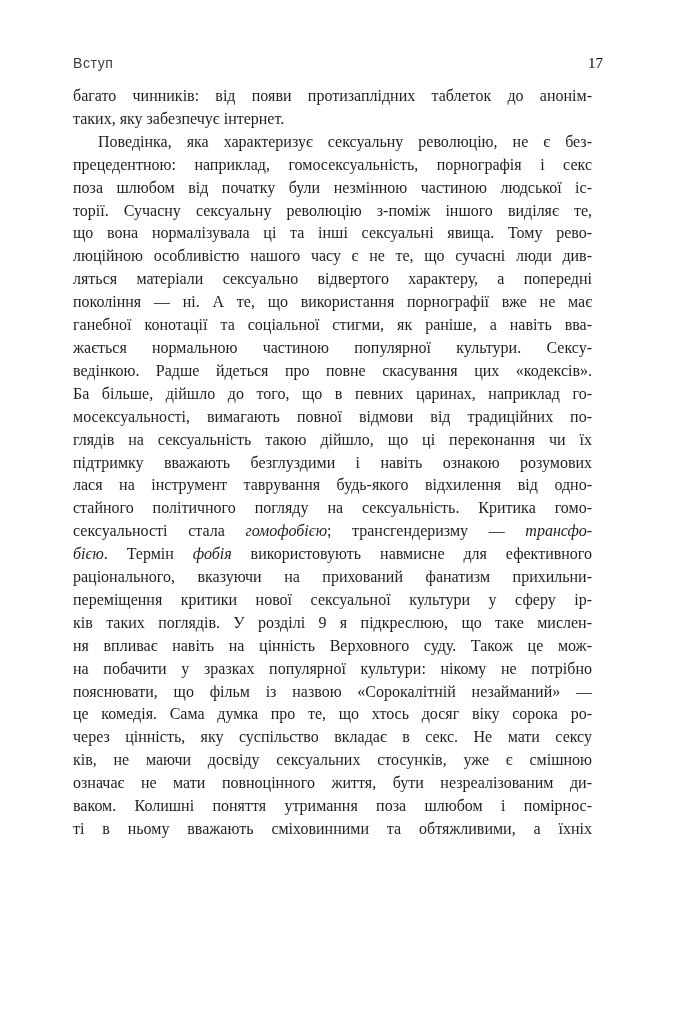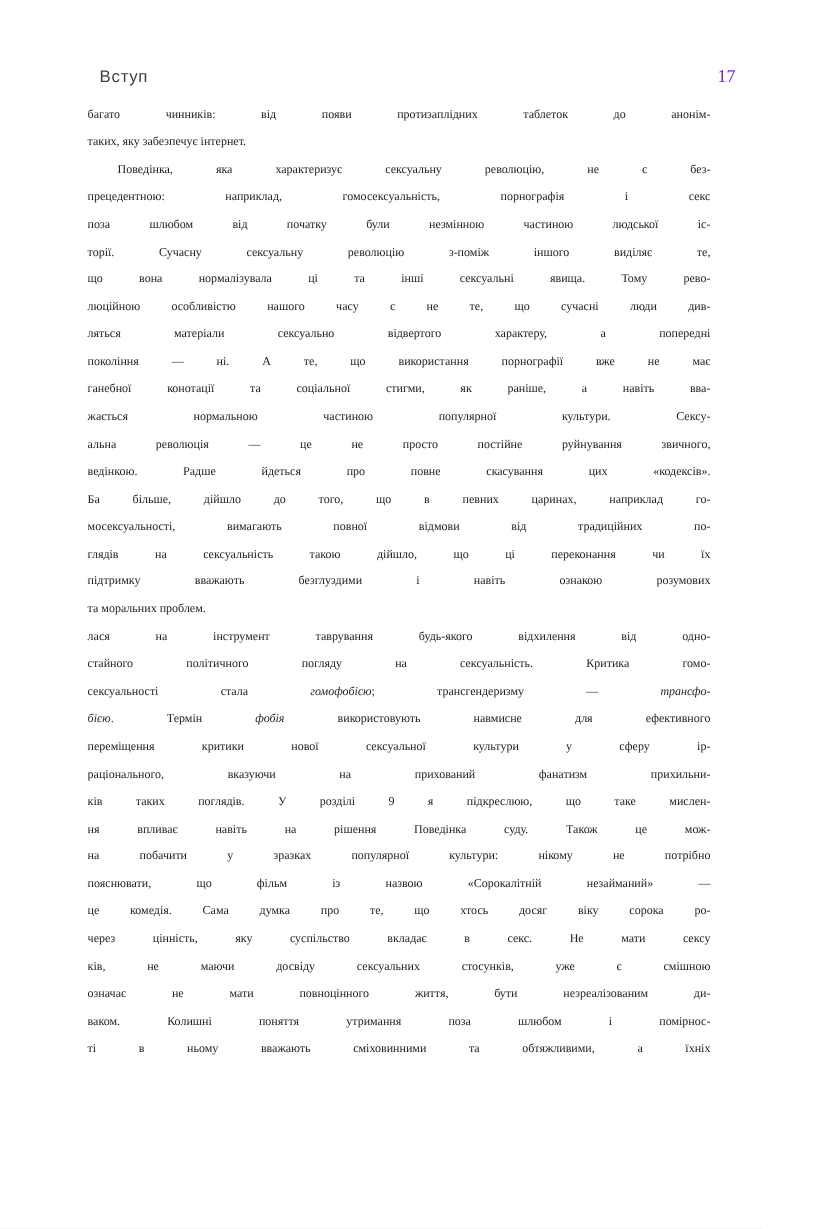--- a/index.html
+++ b/index.html
@@ -8,44 +8,44 @@
     position: relative;
     width: 682px;
     height: 1024px;
     background: #ffffff;
     overflow: hidden;
     font-family: "Liberation Serif", serif;
   }
   .running-header {
     position: absolute;
     top: 55px;
-    left: 83px;
+    left: 73px;
     width: 530px;
     display: flex;
     justify-content: space-between;
     align-items: baseline;
   }
   .section-title {
     font-family: "Liberation Sans", sans-serif;
     font-size: 14px;
     letter-spacing: 0.6px;
     color: #3f3f3f;
   }
   .page-number {
     font-family: "Liberation Serif", serif;
     font-size: 15px;
-    color: #6d28d9;
+    color: #000000;
   }
   .body-text {
     position: absolute;
     top: 85px;
     left: 73px;
     width: 519px;
     color: #1e1e1e;
-    font-size: 10px;
+    font-size: 16px;
     line-height: 22.9px;
   }
   .line {
     text-align: justify;
     text-align-last: justify;
     white-space: normal;
   }
   .line.par-end {
     text-align-last: left;
   }
@@ -70,35 +70,33 @@
       <div class="line indent"><span>Поведінка, яка характеризує сексуальну революцію, не є без-</span></div>
       <div class="line"><span>прецедентною: наприклад, гомосексуальність, порнографія і секс</span></div>
       <div class="line"><span>поза шлюбом від початку були незмінною частиною людської іс-</span></div>
       <div class="line"><span>торії. Сучасну сексуальну революцію з-поміж іншого виділяє те,</span></div>
       <div class="line"><span>що вона нормалізувала ці та інші сексуальні явища. Тому рево-</span></div>
       <div class="line"><span>люційною особливістю нашого часу є не те, що сучасні люди див-</span></div>
       <div class="line"><span>ляться матеріали сексуально відвертого характеру, а попередні</span></div>
       <div class="line"><span>покоління — ні. А те, що використання порнографії вже не має</span></div>
       <div class="line"><span>ганебної конотації та соціальної стигми, як раніше, а навіть вва-</span></div>
       <div class="line"><span>жається нормальною частиною популярної культури. Сексу-</span></div>
-      <div class="line"><span>альна революція — це не просто постійне руйнування звичного,</span></div>
       <div class="line"><span>ведінкою. Радше йдеться про повне скасування цих «кодексів».</span></div>
       <div class="line"><span>Ба більше, дійшло до того, що в певних царинах, наприклад го-</span></div>
       <div class="line"><span>мосексуальності, вимагають повної відмови від традиційних по-</span></div>
       <div class="line"><span>глядів на сексуальність такою дійшло, що ці переконання чи їх</span></div>
       <div class="line"><span>підтримку вважають безглуздими і навіть ознакою розумових</span></div>
-      <div class="line par-end"><span>та моральних проблем.</span></div>
       <div class="line"><span>лася на інструмент таврування будь-якого відхилення від одно-</span></div>
       <div class="line"><span>стайного політичного погляду на сексуальність. Критика гомо-</span></div>
       <div class="line"><span>сексуальності стала </span><span class="it">гомофобією</span><span>; трансгендеризму — </span><span class="it">трансфо-</span></div>
       <div class="line"><span class="it">бією</span><span>. Термін </span><span class="it">фобія</span><span> використовують навмисне для ефективного</span></div>
+      <div class="line"><span>раціонального, вказуючи на прихований фанатизм прихильни-</span></div>
       <div class="line"><span>переміщення критики нової сексуальної культури у сферу ір-</span></div>
-      <div class="line"><span>раціонального, вказуючи на прихований фанатизм прихильни-</span></div>
       <div class="line"><span>ків таких поглядів. У розділі 9 я підкреслюю, що таке мислен-</span></div>
-      <div class="line"><span>ня впливає навіть на рішення Поведінка суду. Також це мож-</span></div>
+      <div class="line"><span>ня впливає навіть на цінність Верховного суду. Також це мож-</span></div>
       <div class="line"><span>на побачити у зразках популярної культури: нікому не потрібно</span></div>
       <div class="line"><span>пояснювати, що фільм із назвою «Сорокалітній незайманий» —</span></div>
       <div class="line"><span>це комедія. Сама думка про те, що хтось досяг віку сорока ро-</span></div>
       <div class="line"><span>через цінність, яку суспільство вкладає в секс. Не мати сексу</span></div>
       <div class="line"><span>ків, не маючи досвіду сексуальних стосунків, уже є смішною</span></div>
       <div class="line"><span>означає не мати повноцінного життя, бути незреалізованим ди-</span></div>
       <div class="line"><span>ваком. Колишні поняття утримання поза шлюбом і помірнос-</span></div>
       <div class="line"><span>ті в ньому вважають сміховинними та обтяжливими, а їхніх</span></div>
     </div>
 

